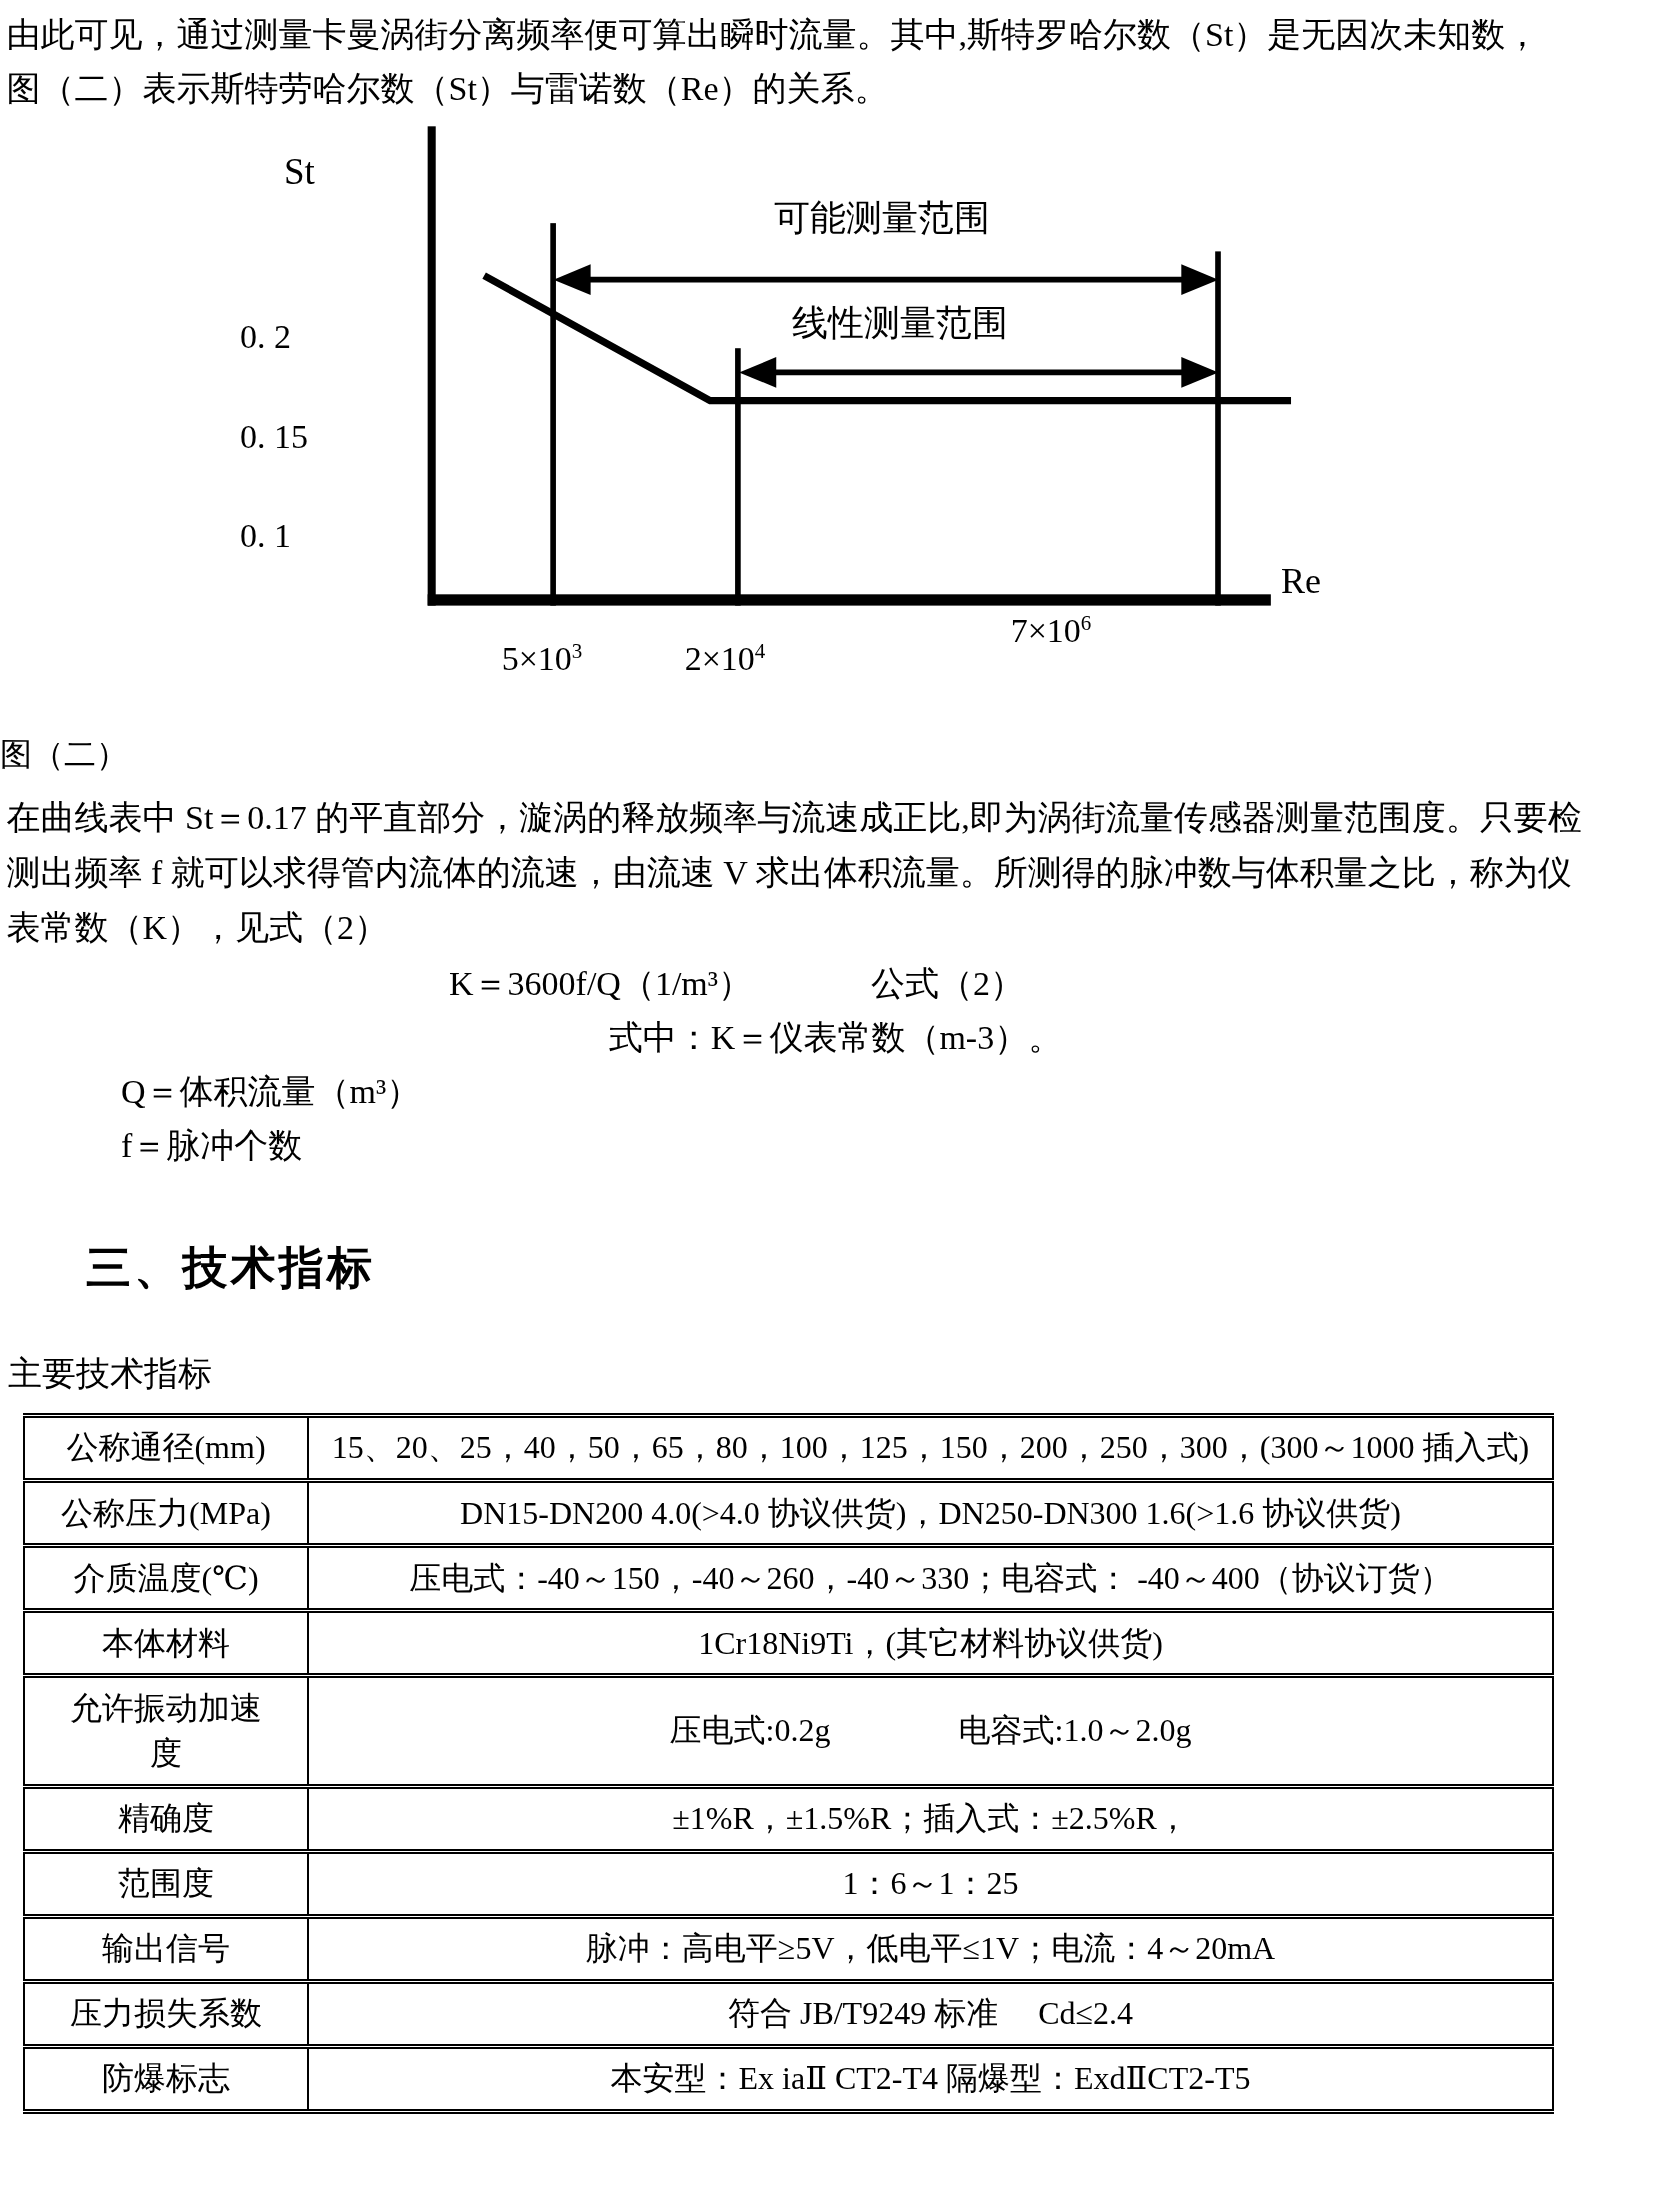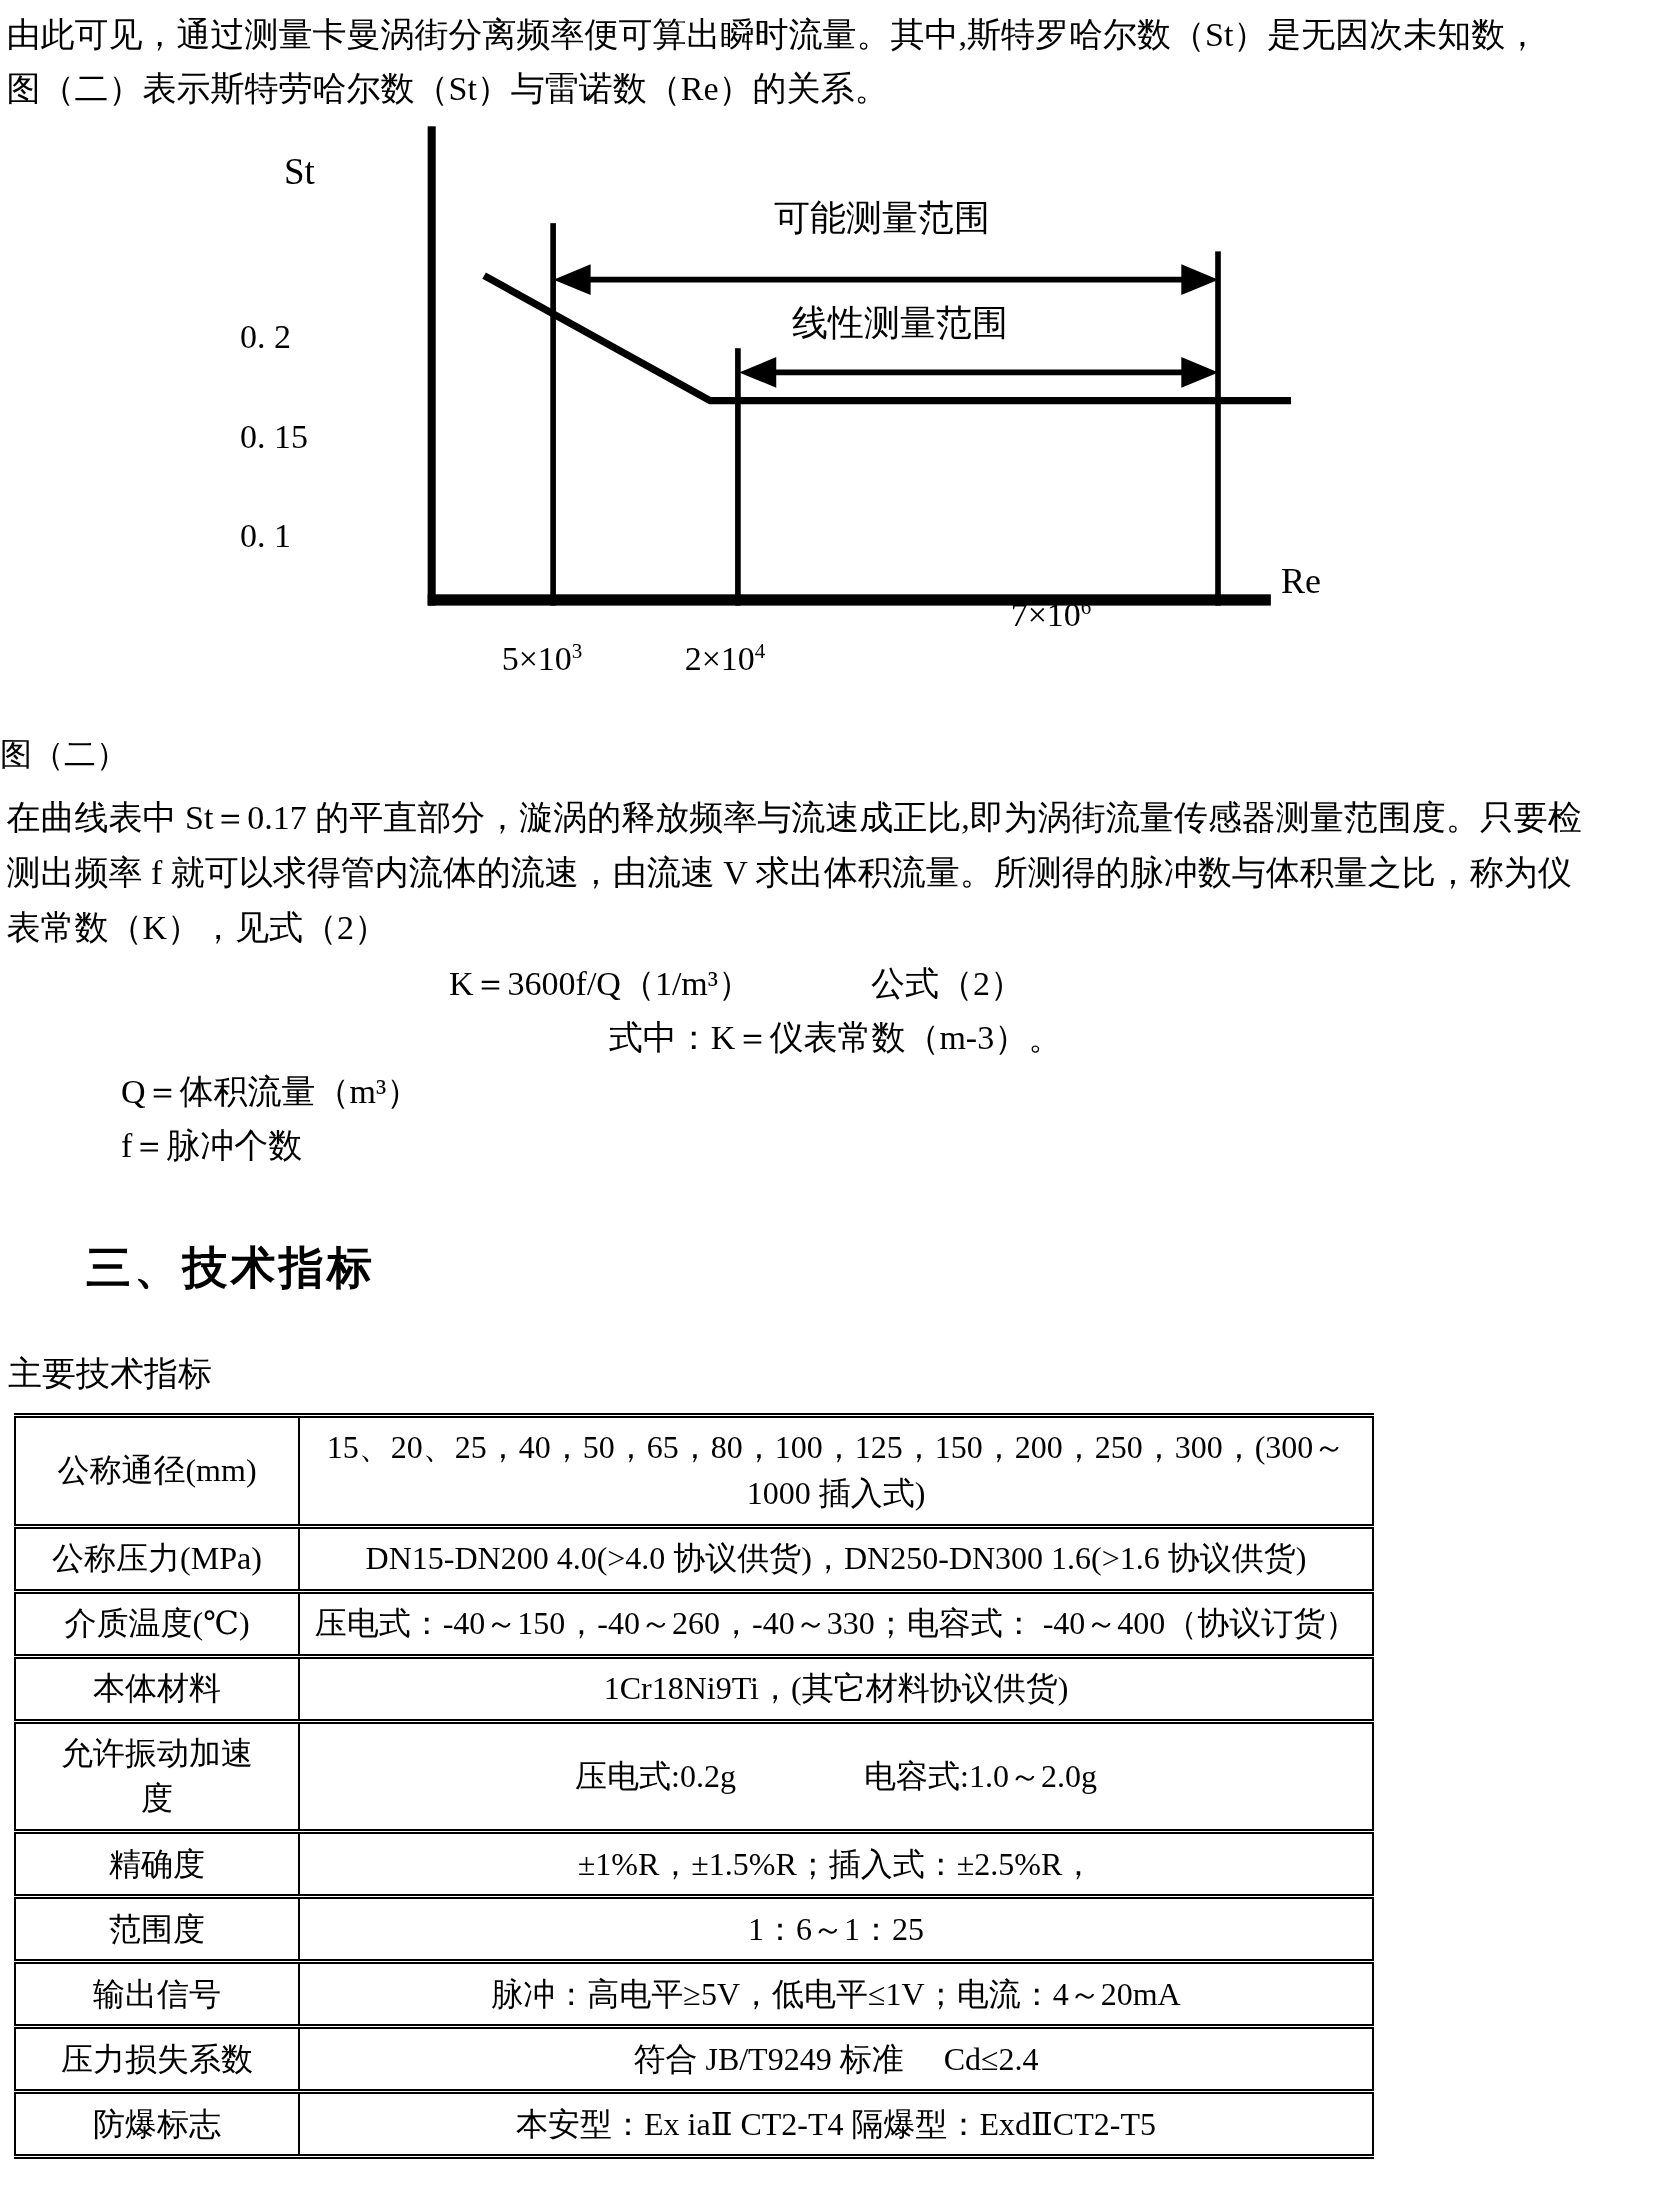--- a/index.html
+++ b/index.html
@@ -17,21 +17,21 @@
   .cl{position:absolute;font-size:34px;white-space:nowrap;}
   .ctr{transform:translateX(-50%);}
   .cl sup{font-size:21px;}
   .st-l{left:284px;top:32px;font-size:37px;}
   .re-l{left:1281px;top:442px;font-size:36px;}
   .yt0{left:240px;top:200px;}
   .yt1{left:240px;top:300px;}
   .yt2{left:240px;top:399px;}
   .xt0{left:542px;top:521px;}
   .xt1{left:725px;top:521px;}
-  .xt2{left:1051px;top:477px;}
+  .xt2{left:1051px;top:493px;}
   .rng1{left:882px;top:76px;font-size:36px;}
   .rng2{left:900px;top:181px;font-size:36px;}
   .caption{font-size:32px;margin-top:40px;}
 
   
   .para2{font-size:34px;line-height:55px;padding:13px 4.8px 0 6.5px;}
   .para2 div{white-space:nowrap;}
   .formula-row{display:flex;font-size:34px;line-height:55px;padding-left:449px;margin-top:1.6px;}
   .formula-label{margin-left:119px;}
   .defs{font-size:34px;line-height:54px;}
@@ -41,21 +41,21 @@
   
   .sec-heading{
     font-family:"Liberation Sans","DejaVu Sans",sans-serif;
     font-weight:bold;font-size:45px;margin:65px 0 0 86px;letter-spacing:3.2px;
   }
   .subtitle{font-size:34px;margin:53px 0 16px 8px;}
 
   
   table.spec{
     border-collapse:collapse;table-layout:fixed;
-    margin:13px 0 0 14px;width:1360px;
+    margin:13px 0 0 23px;width:1531px;
     font-size:32px;
   }
   table.spec td{
     border-left:2.4px solid #000;border-right:2.4px solid #000;
     border-top:5.6px double #000;border-bottom:5.6px double #000;
     text-align:center;vertical-align:middle;
     padding:7.3px 11.3px;line-height:1.42;
   }
   td.lbl .narrow{display:inline-block;max-width:216px;}
   .vgap{white-space:pre-wrap;}

